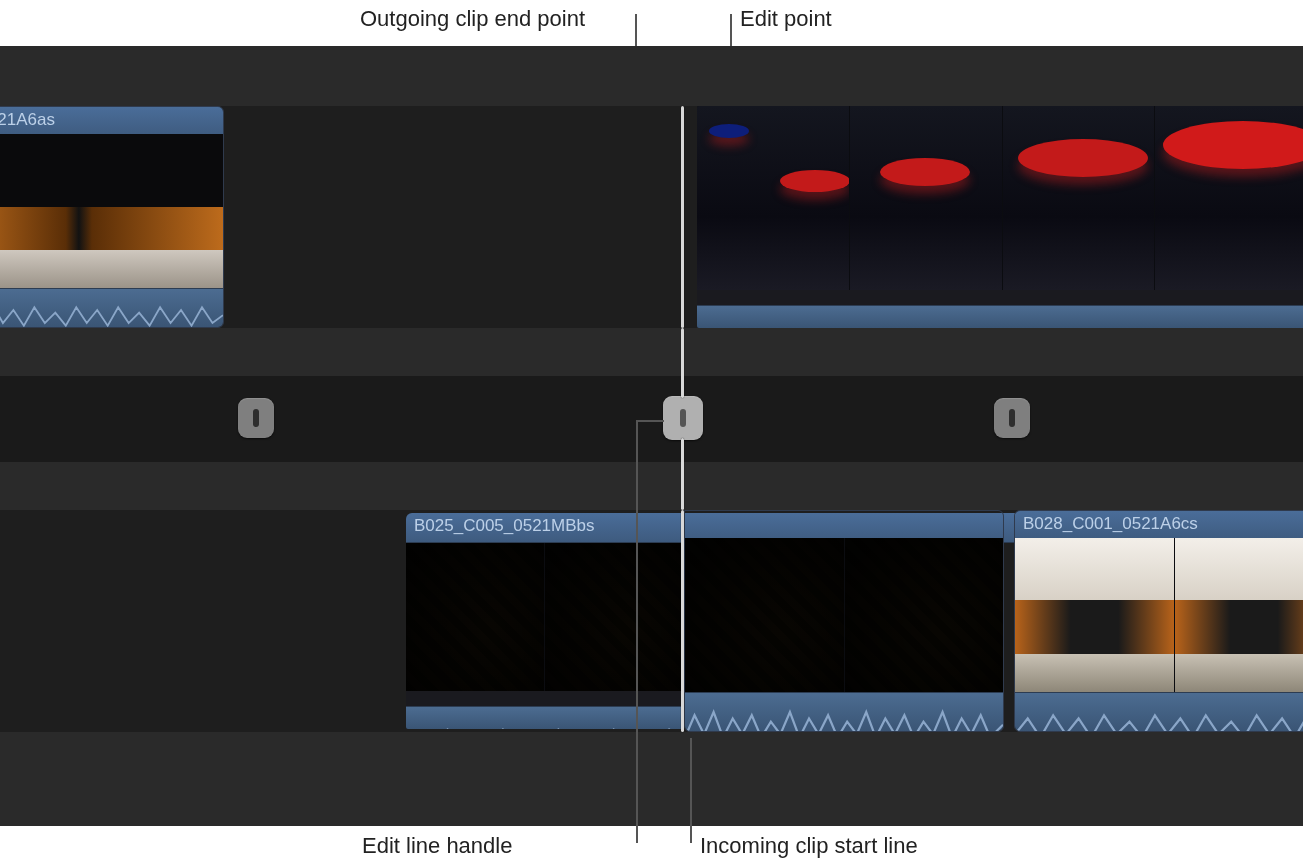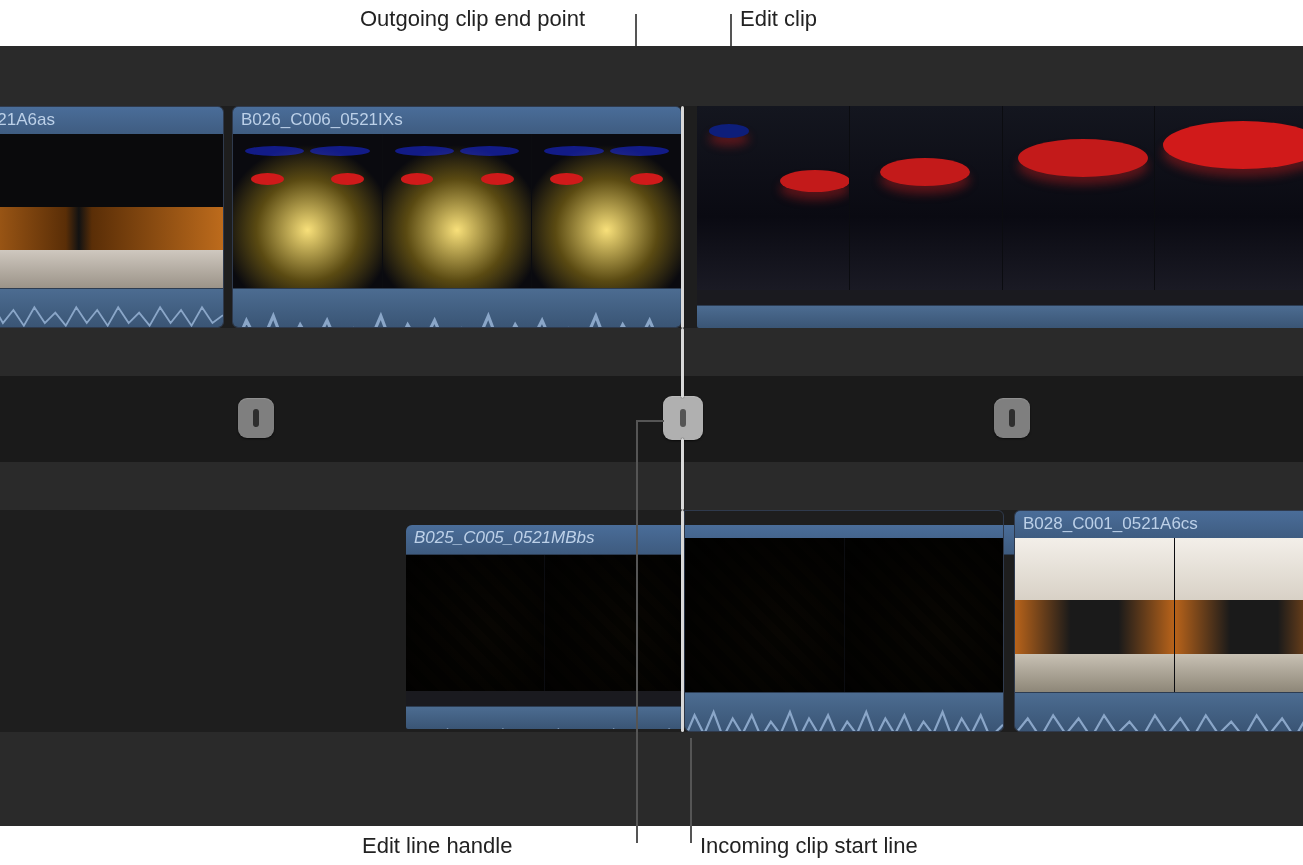--- a/index.html
+++ b/index.html
@@ -179,21 +179,21 @@
     display:flex; flex-direction:column;
   }
   .corridor2-dark .c2a{flex:40; background:linear-gradient(#f3efe9,#d8d1c6);}
   .corridor2-dark .c2b{flex:35; background:linear-gradient(90deg,#b8631a,#1a1a1a 35%,#1a1a1a 65%,#b8631a);}
   .corridor2-dark .c2c{flex:25; background:linear-gradient(#c8c1b4,#8c8576);}
 </style>
 </head>
 <body>
 
 <div class="annotation" style="left:360px; top:6px;">Outgoing clip end point</div>
-<div class="annotation" style="left:740px; top:6px;">Edit clip</div>
+<div class="annotation" style="left:740px; top:6px;">Edit point</div>
 
 <div class="leader" style="left:635px; top:14px; width:1.5px; height:90px;"></div>
 <div class="leader" style="left:730px; top:14px; width:1.5px; height:115px;"></div>
 <div class="leader" style="left:702px; top:200px; width:29px; height:1.5px;"></div>
 <div class="leader" style="left:730px; top:128px; width:1.5px; height:73px;"></div>
 
 <div class="timeline-area">
 
   <div class="dark-strip" style="top:60px; height:222px;"></div>
 
@@ -243,48 +243,20 @@
       </div>
         </div>
     </div>
     <div class="clip-audio">
         <svg class="waveform" preserveAspectRatio="none" viewBox="0 0 100 20">
       <polyline points="0,13 4,7 8,14 12,6 16,13 20,8 24,14 28,7 32,13 36,9 40,14 44,7 48,13 52,8 56,14 60,7 64,13 68,9 72,14 76,7 80,13 84,8 88,14 92,7 96,13 100,10" fill="none" stroke="#8aa6c8" stroke-width="0.7"></polyline>
     </svg>
       </div>
   </div>
 
-  <div class="clip outgoing" style="left:232px; top:60px; width:450px; height:222px;">
-    <div class="clip-title">B026_C006_0521IXs</div>
-    <div class="clip-thumbs">
-      <div class="thumb">
-          <div class="tunnel-yellow">
-        <div class="red-lamp" style="left:12%;"></div>
-        <div class="red-lamp" style="right:12%;"></div>
-      </div>
-        </div>
-      <div class="thumb">
-          <div class="tunnel-yellow">
-        <div class="red-lamp" style="left:12%;"></div>
-        <div class="red-lamp" style="right:12%;"></div>
-      </div>
-        </div>
-      <div class="thumb">
-          <div class="tunnel-yellow">
-        <div class="red-lamp" style="left:12%;"></div>
-        <div class="red-lamp" style="right:12%;"></div>
-      </div>
-        </div>
-    </div>
-    <div class="clip-audio">
-        <svg class="waveform" preserveAspectRatio="none" viewBox="0 0 100 20">
-      <polyline points="0,14 3,7 6,13 9,6 12,14 15,8 18,13 21,7 24,14 27,9 30,13 33,6 36,14 39,8 42,13 45,7 48,14 51,9 54,13 57,6 60,14 63,8 66,13 69,7 72,14 75,9 78,13 81,6 84,14 87,8 90,13 93,7 96,14 100,10" fill="none" stroke="#8aa6c8" stroke-width="0.7"></polyline>
-    </svg>
-      </div>
-  </div>
 
   <div class="edit-line" style="left:681px; top:60px; height:222px;"></div>
 
   <div class="handle" style="left:238px; top:352px;">
     <div class="handle-slot"></div>
   </div>
   <div class="handle main" style="left:663px; top:350px;">
     <div class="handle-slot"></div>
   </div>
   <div class="handle" style="left:994px; top:352px;">
@@ -303,21 +275,21 @@
           <div class="studs"></div>
         </div>
     </div>
     <div class="clip-audio" style="height:22px;">
         <svg class="waveform" preserveAspectRatio="none" viewBox="0 0 100 20">
       <polyline points="0,12 5,9 10,13 15,8 20,12 25,9 30,13 35,8 40,12 45,9 50,13 55,8 60,12 65,9 70,13 75,8 80,12 85,9 90,13 95,8 100,11" fill="none" stroke="#89a3c2" stroke-width="0.6"></polyline>
     </svg>
       </div>
   </div>
 
-  <div class="clip-title" style="position:absolute; left:406px; top:479px; width:598px; border-radius:6px 6px 0 0;font-style:italic;">B025_C005_0521MBbs</div>
+  <div class="clip-title" style="position:absolute; left:406px; top:467px; width:598px; border-radius:6px 6px 0 0;">B025_C005_0521MBbs</div>
 
   <div class="clip incoming" style="left:684px; top:464px; width:320px; height:222px; border-top-left-radius:0;">
     <div class="clip-title" style="visibility:hidden;"></div>
     <div class="clip-thumbs">
       <div class="thumb">
           <div class="studs"></div>
         </div>
       <div class="thumb">
           <div class="studs"></div>
         </div>

